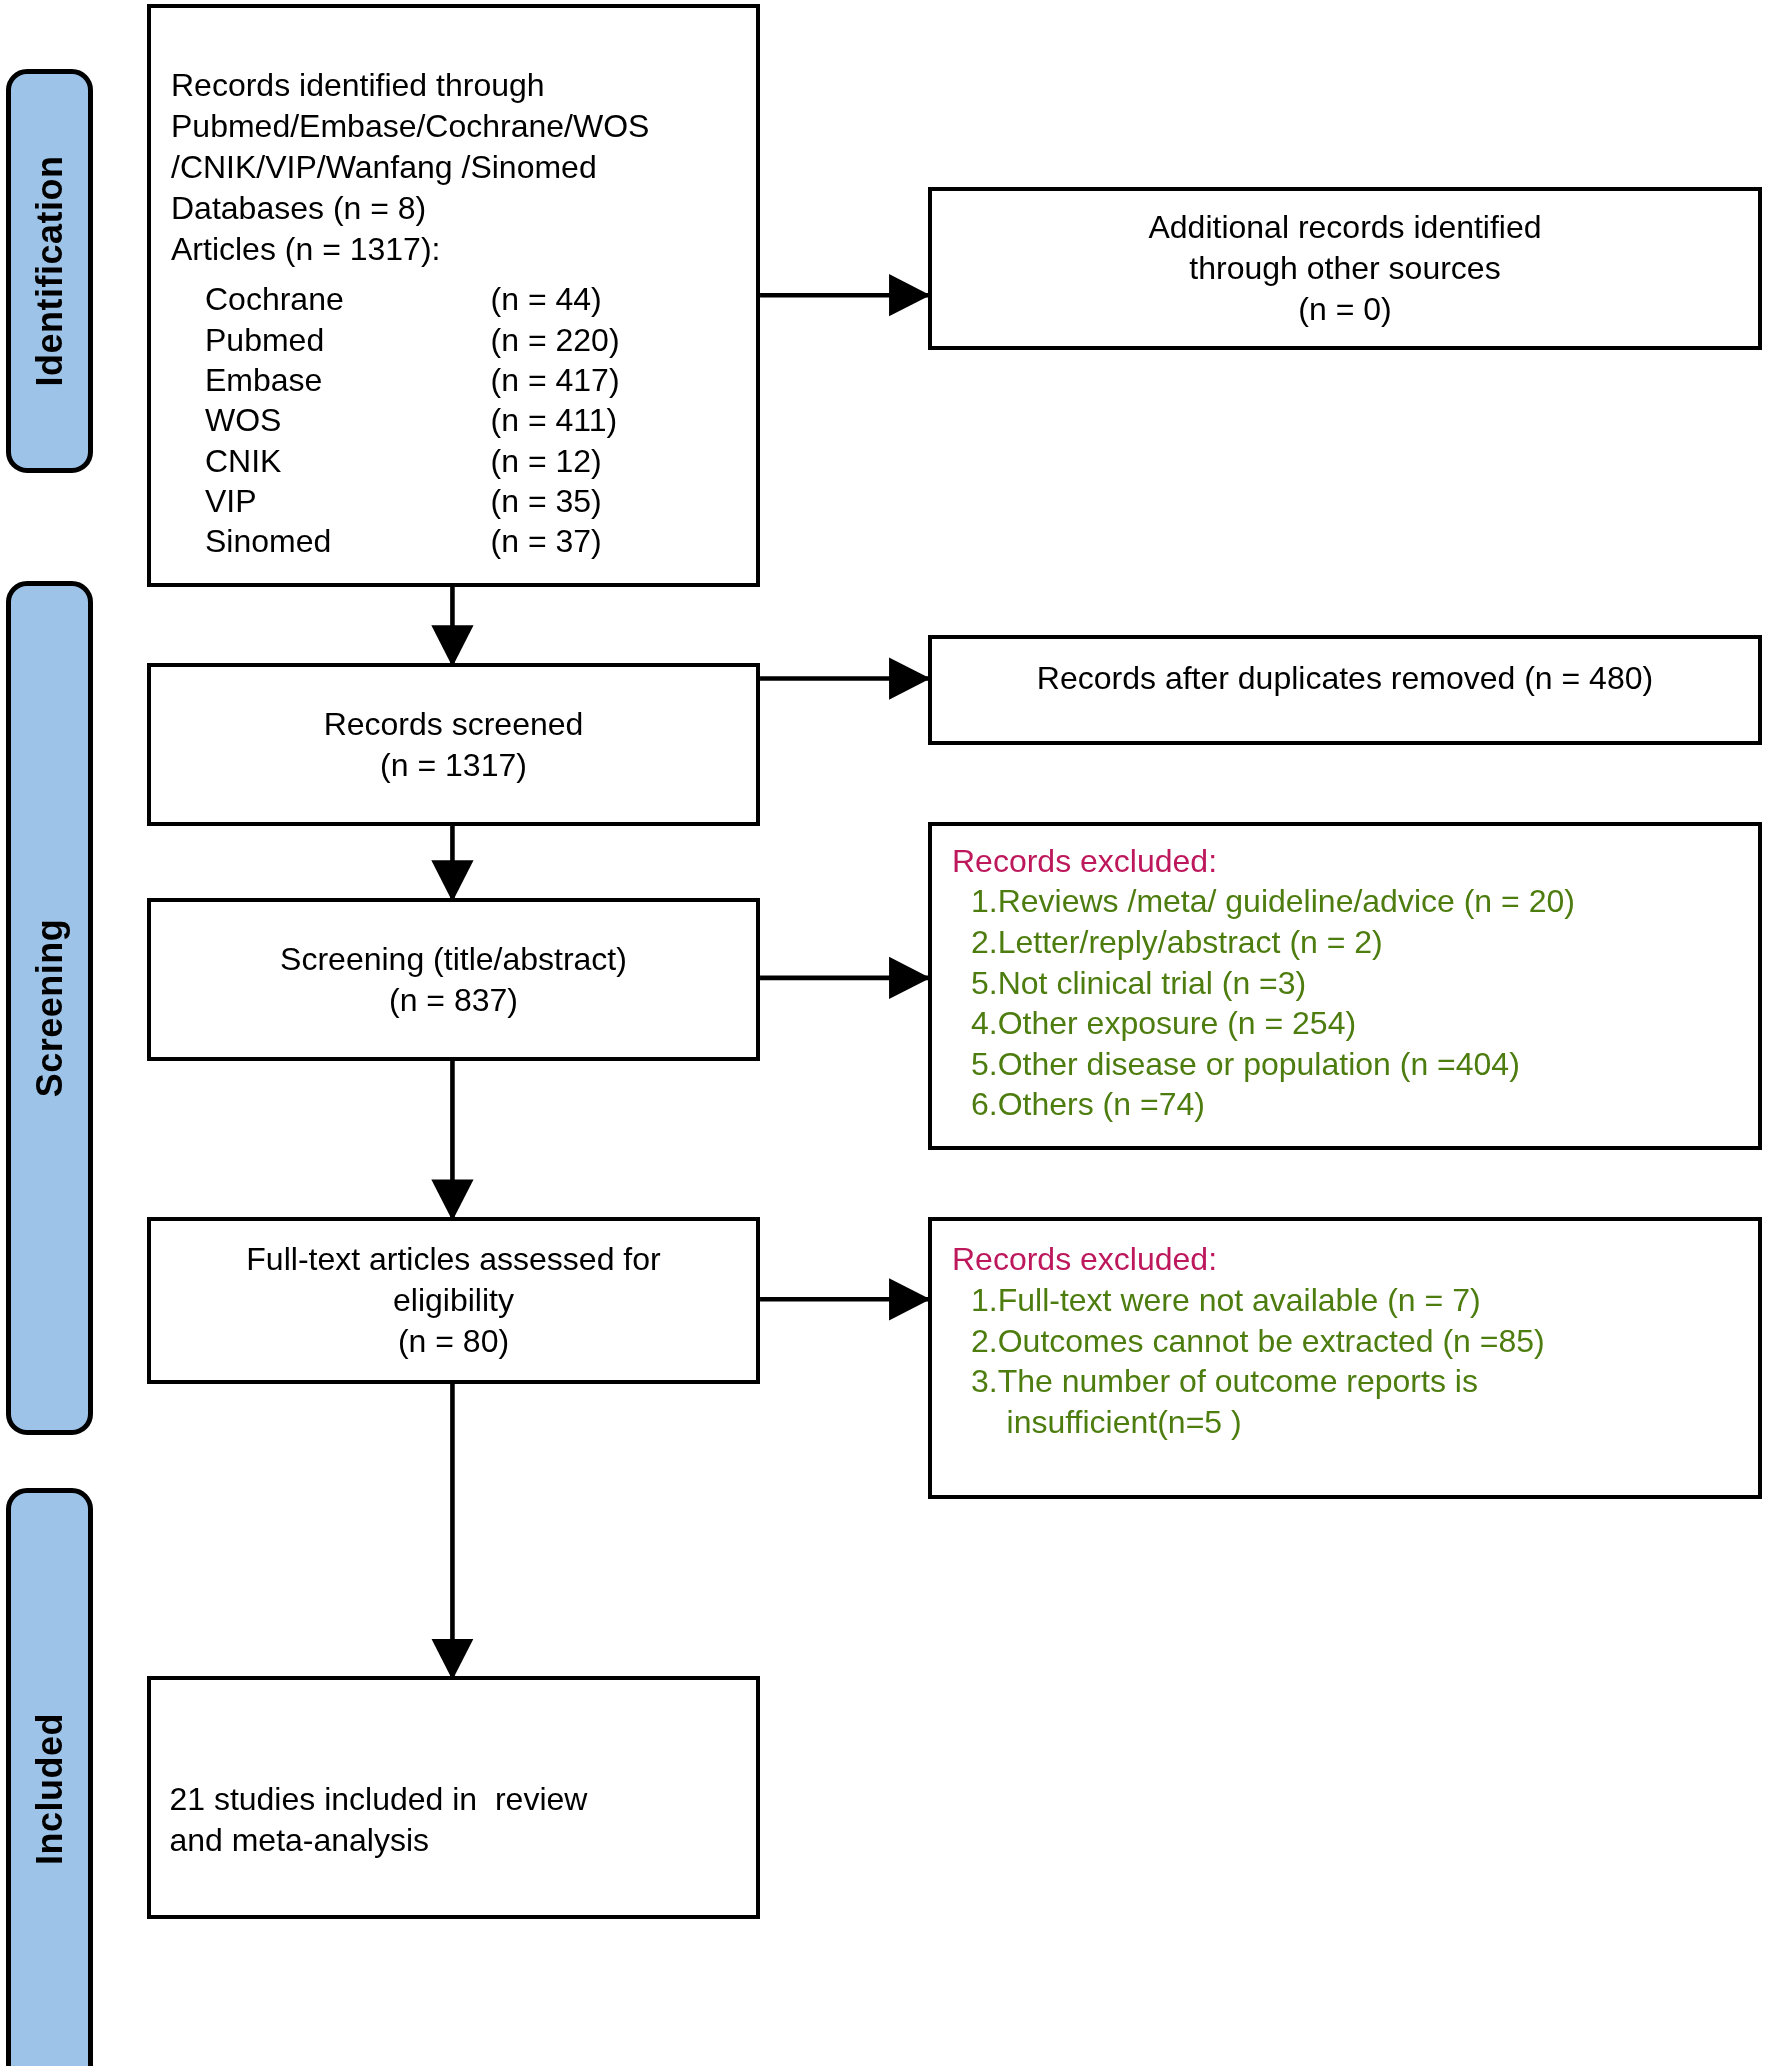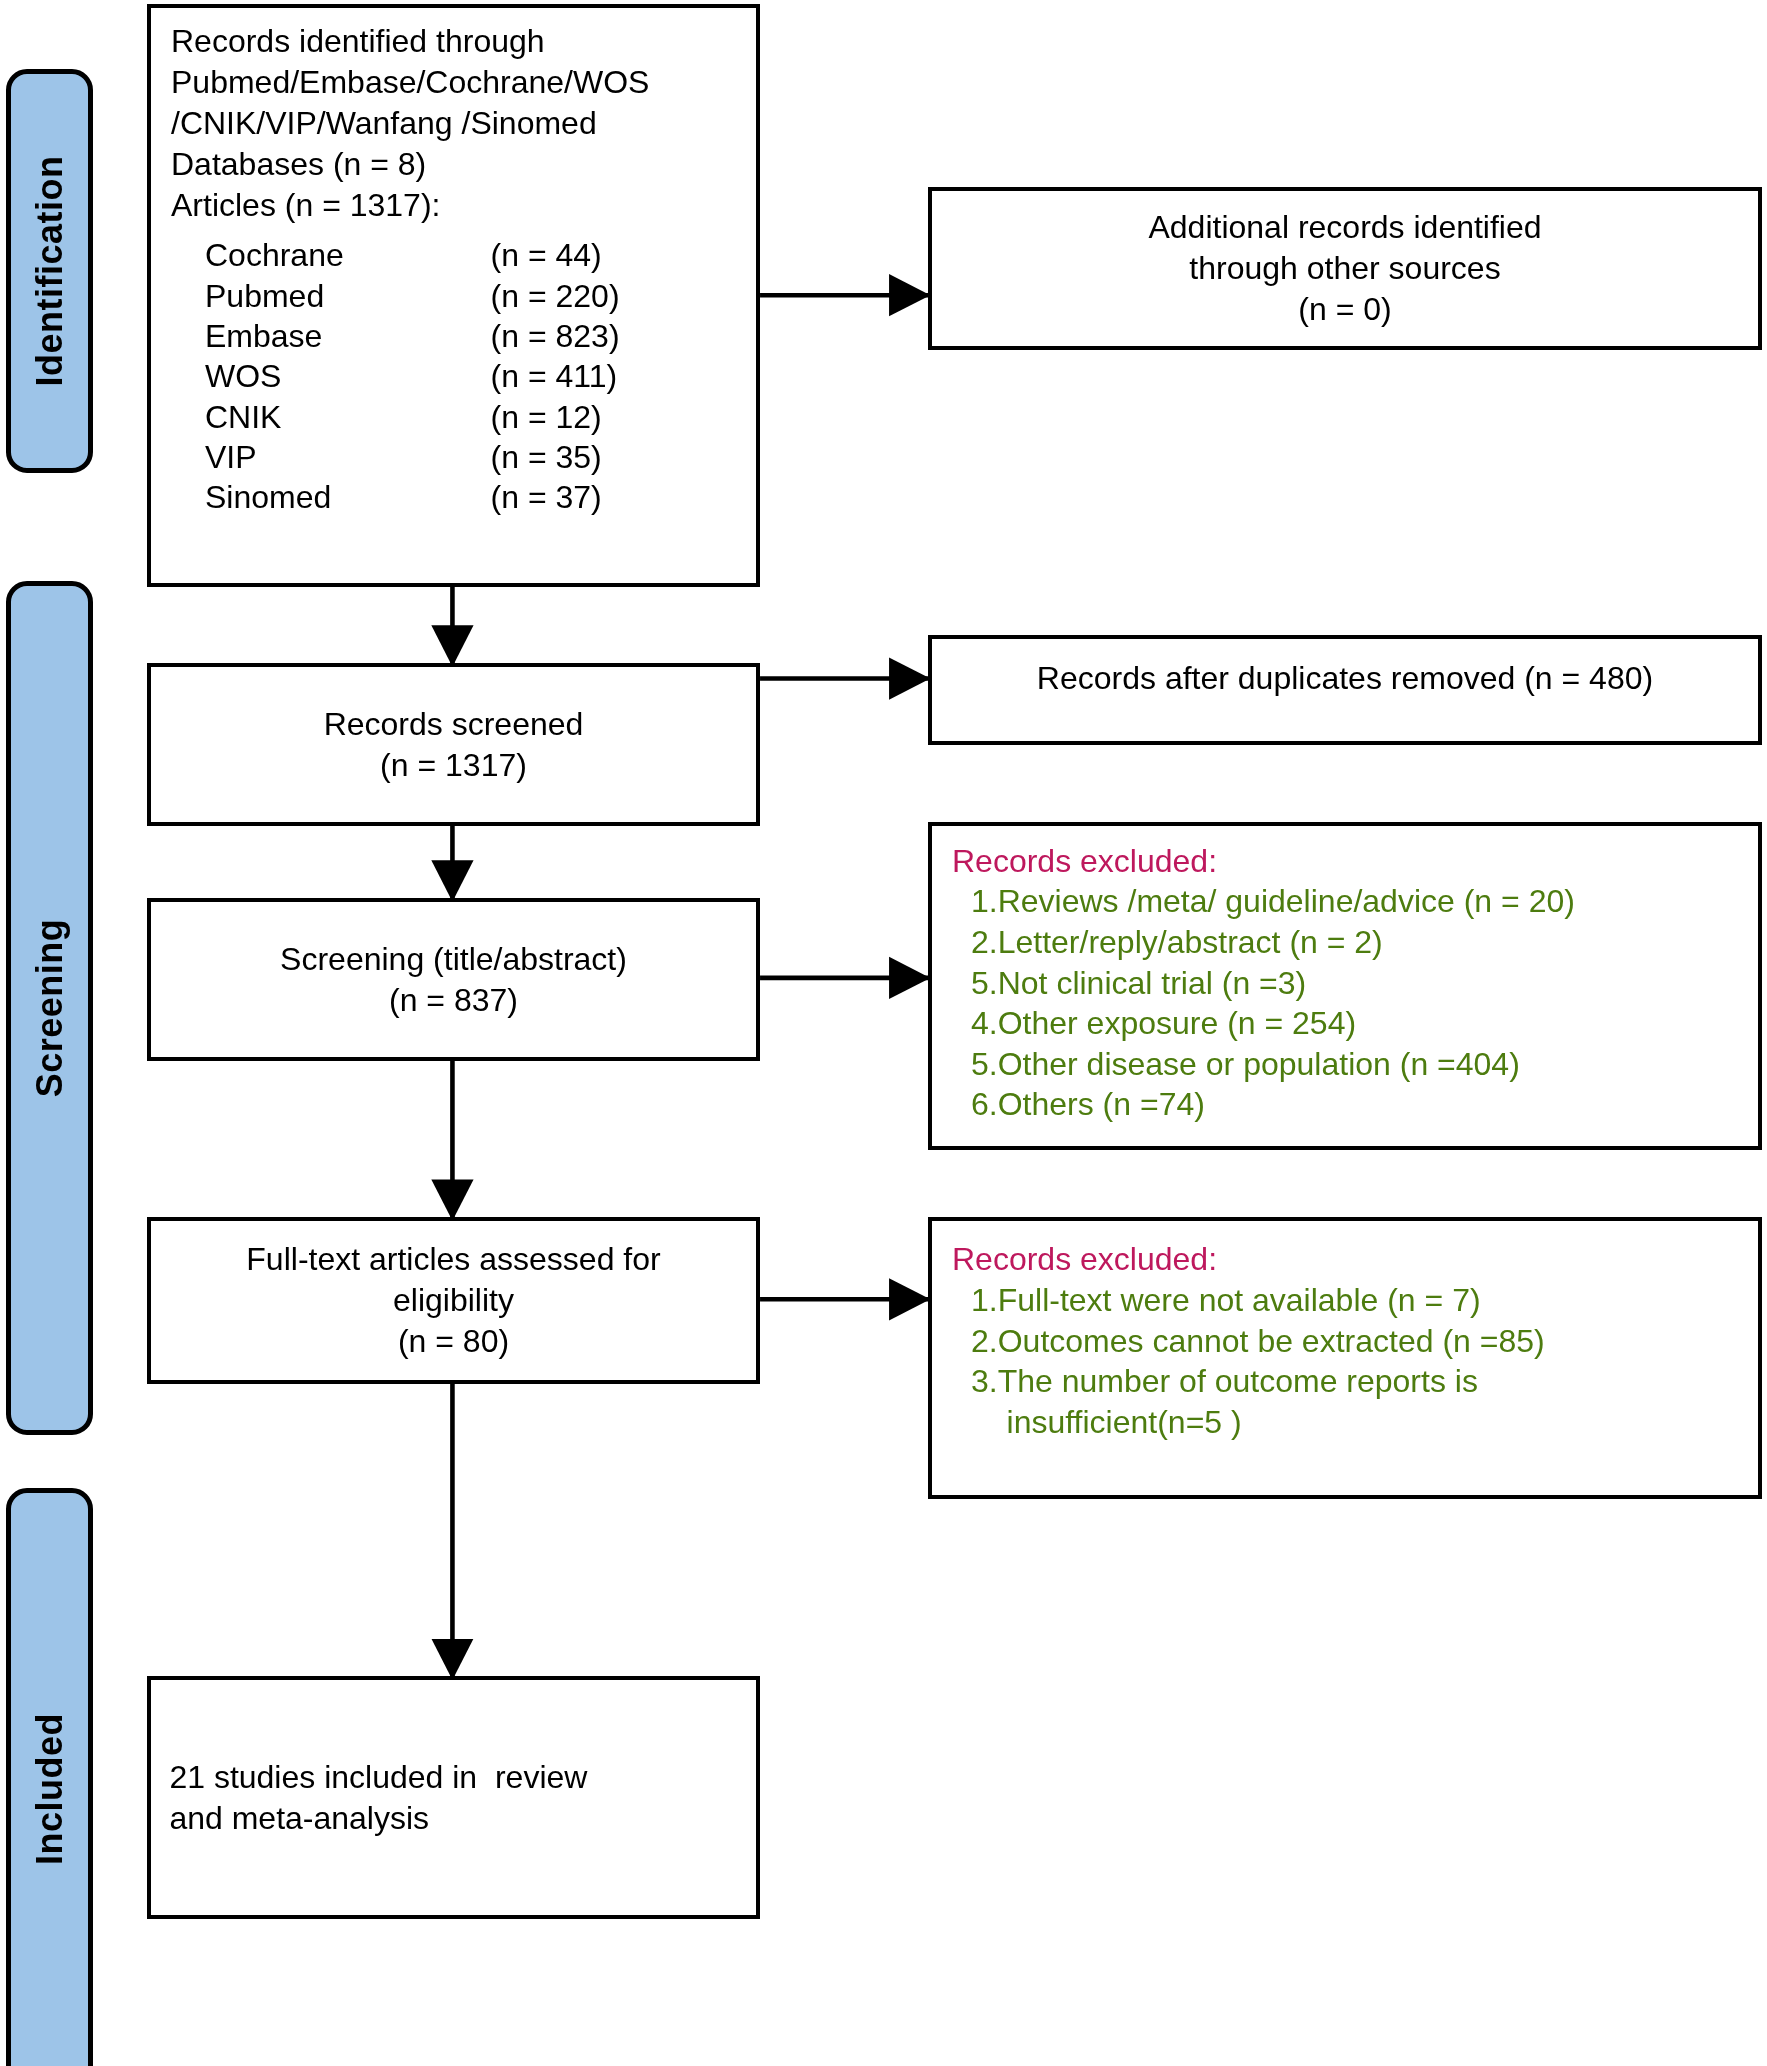--- a/index.html
+++ b/index.html
@@ -51,20 +51,21 @@
     color: #000000;
     white-space: pre-wrap;
   }
   .center-text {
     text-align: center;
     padding: 0 13.8px;
   }
   .left-text {
     text-align: left;
     padding: 9px 20px;
+    margin-top: 44px;
   }
   .db-table {
     border-collapse: collapse;
     margin-left: 54px;
   }
   .db-table td {
     font-size: 32px;
     line-height: 1.26;
     padding: 0;
     color: #000000;
@@ -149,21 +150,21 @@
         <tr>
           <td class="db-name">Cochrane</td>
           <td class="db-count">(n = 44)</td>
         </tr>
         <tr>
           <td class="db-name">Pubmed</td>
           <td class="db-count">(n = 220)</td>
         </tr>
         <tr>
           <td class="db-name">Embase</td>
-          <td class="db-count">(n = 823)</td>
+          <td class="db-count">(n = 417)</td>
         </tr>
         <tr>
           <td class="db-name">WOS</td>
           <td class="db-count">(n = 411)</td>
         </tr>
         <tr>
           <td class="db-name">CNIK</td>
           <td class="db-count">(n = 12)</td>
         </tr>
         <tr>

